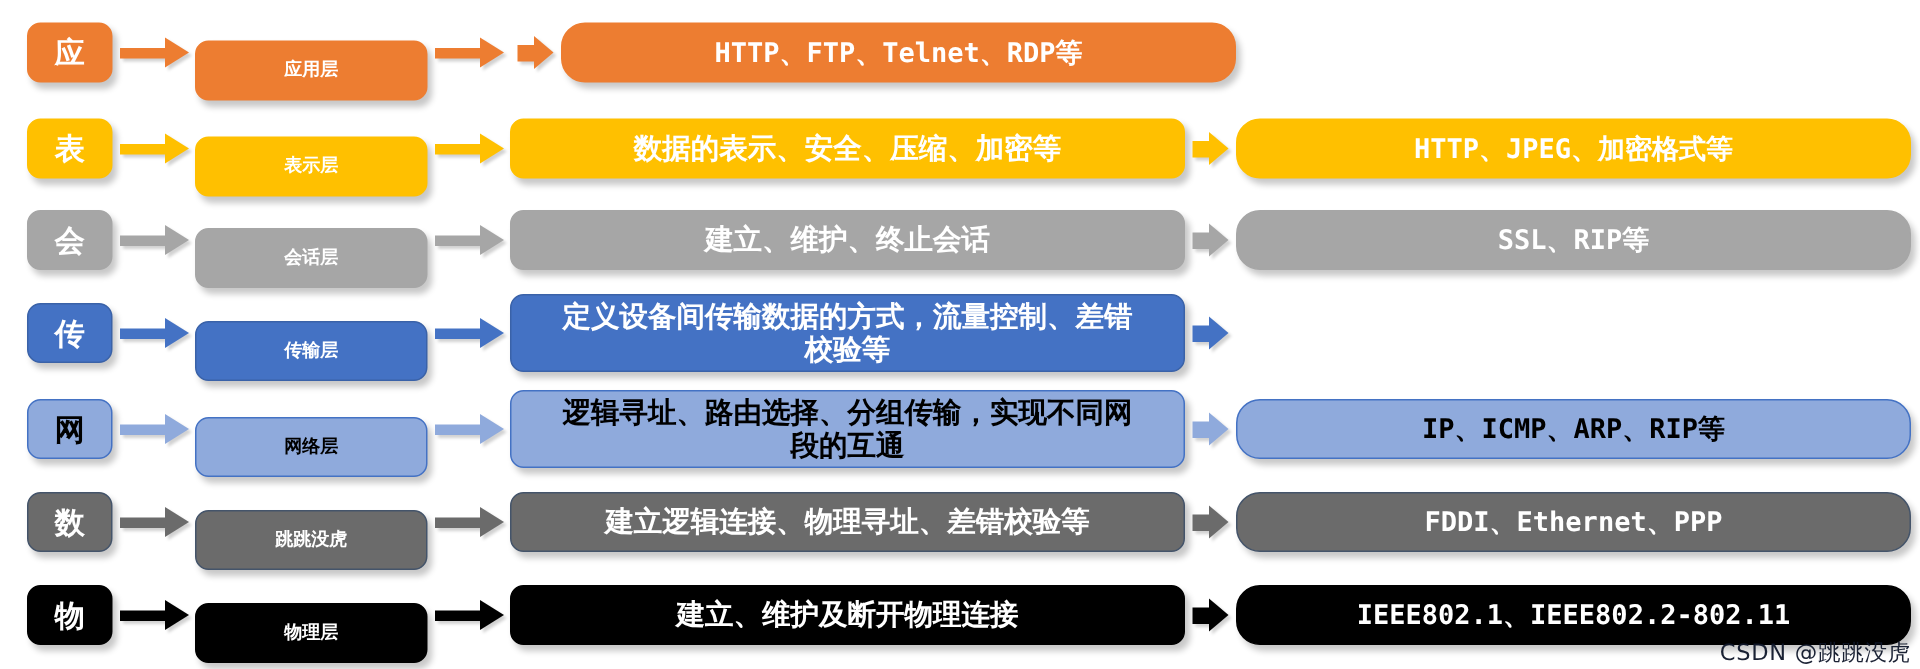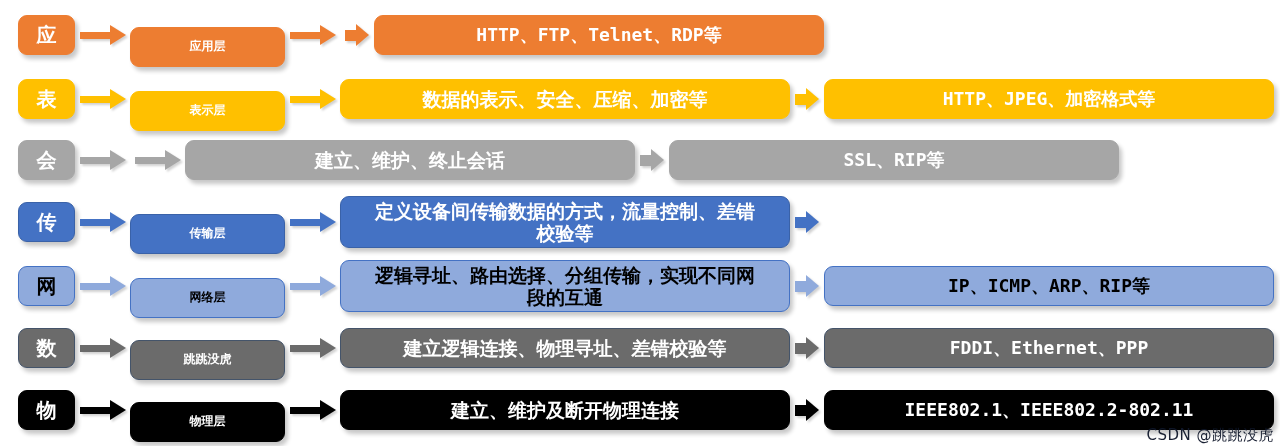--- a/index.html
+++ b/index.html
@@ -46,20 +46,21 @@
     width:450px;min-height:40px;flex:0 0 auto;
     font-size:19px;line-height:22px;
     white-space:pre-line;
     padding:3px 6px;
   }
   .examples{
     width:450px;height:40px;flex:0 0 auto;
     font-family:"DejaVu Sans Mono","Liberation Mono",monospace;
     font-weight:bold;
     font-size:18px;
+    border-radius:16px;
   }
   .gap{display:flex;align-items:center;justify-content:center;flex:0 0 auto;}
   .g1{width:55px}
   .g2{width:55px}
   .g3{width:34px}
   .arrow{display:flex;align-items:center;filter:drop-shadow(2px 2px 1px rgba(0,0,0,0.18));}
   .arrow .body{background:var(--fill);}
   .a-long .body{width:30px;height:7px;}
   .a-long .head{
     width:0;height:0;
@@ -140,20 +141,21 @@
     </div>
 
     <div class="row" style="--fill: #A6A6A6; --text: #FFFFFF; --border: #A6A6A6;">
       <div class="box abbr">会</div>
       <div class="gap g1">
           <div class="arrow a-long">
             <div class="body"></div>
             <div class="head"></div>
           </div>
         </div>
+      <div class="box layer">会话层</div>
       <div class="gap g2">
           <div class="arrow a-long">
             <div class="body"></div>
             <div class="head"></div>
           </div>
         </div>
       <div class="box desc">建立、维护、终止会话</div>
       <div class="gap g3">
           <div class="arrow a-short">
             <div class="body"></div>

